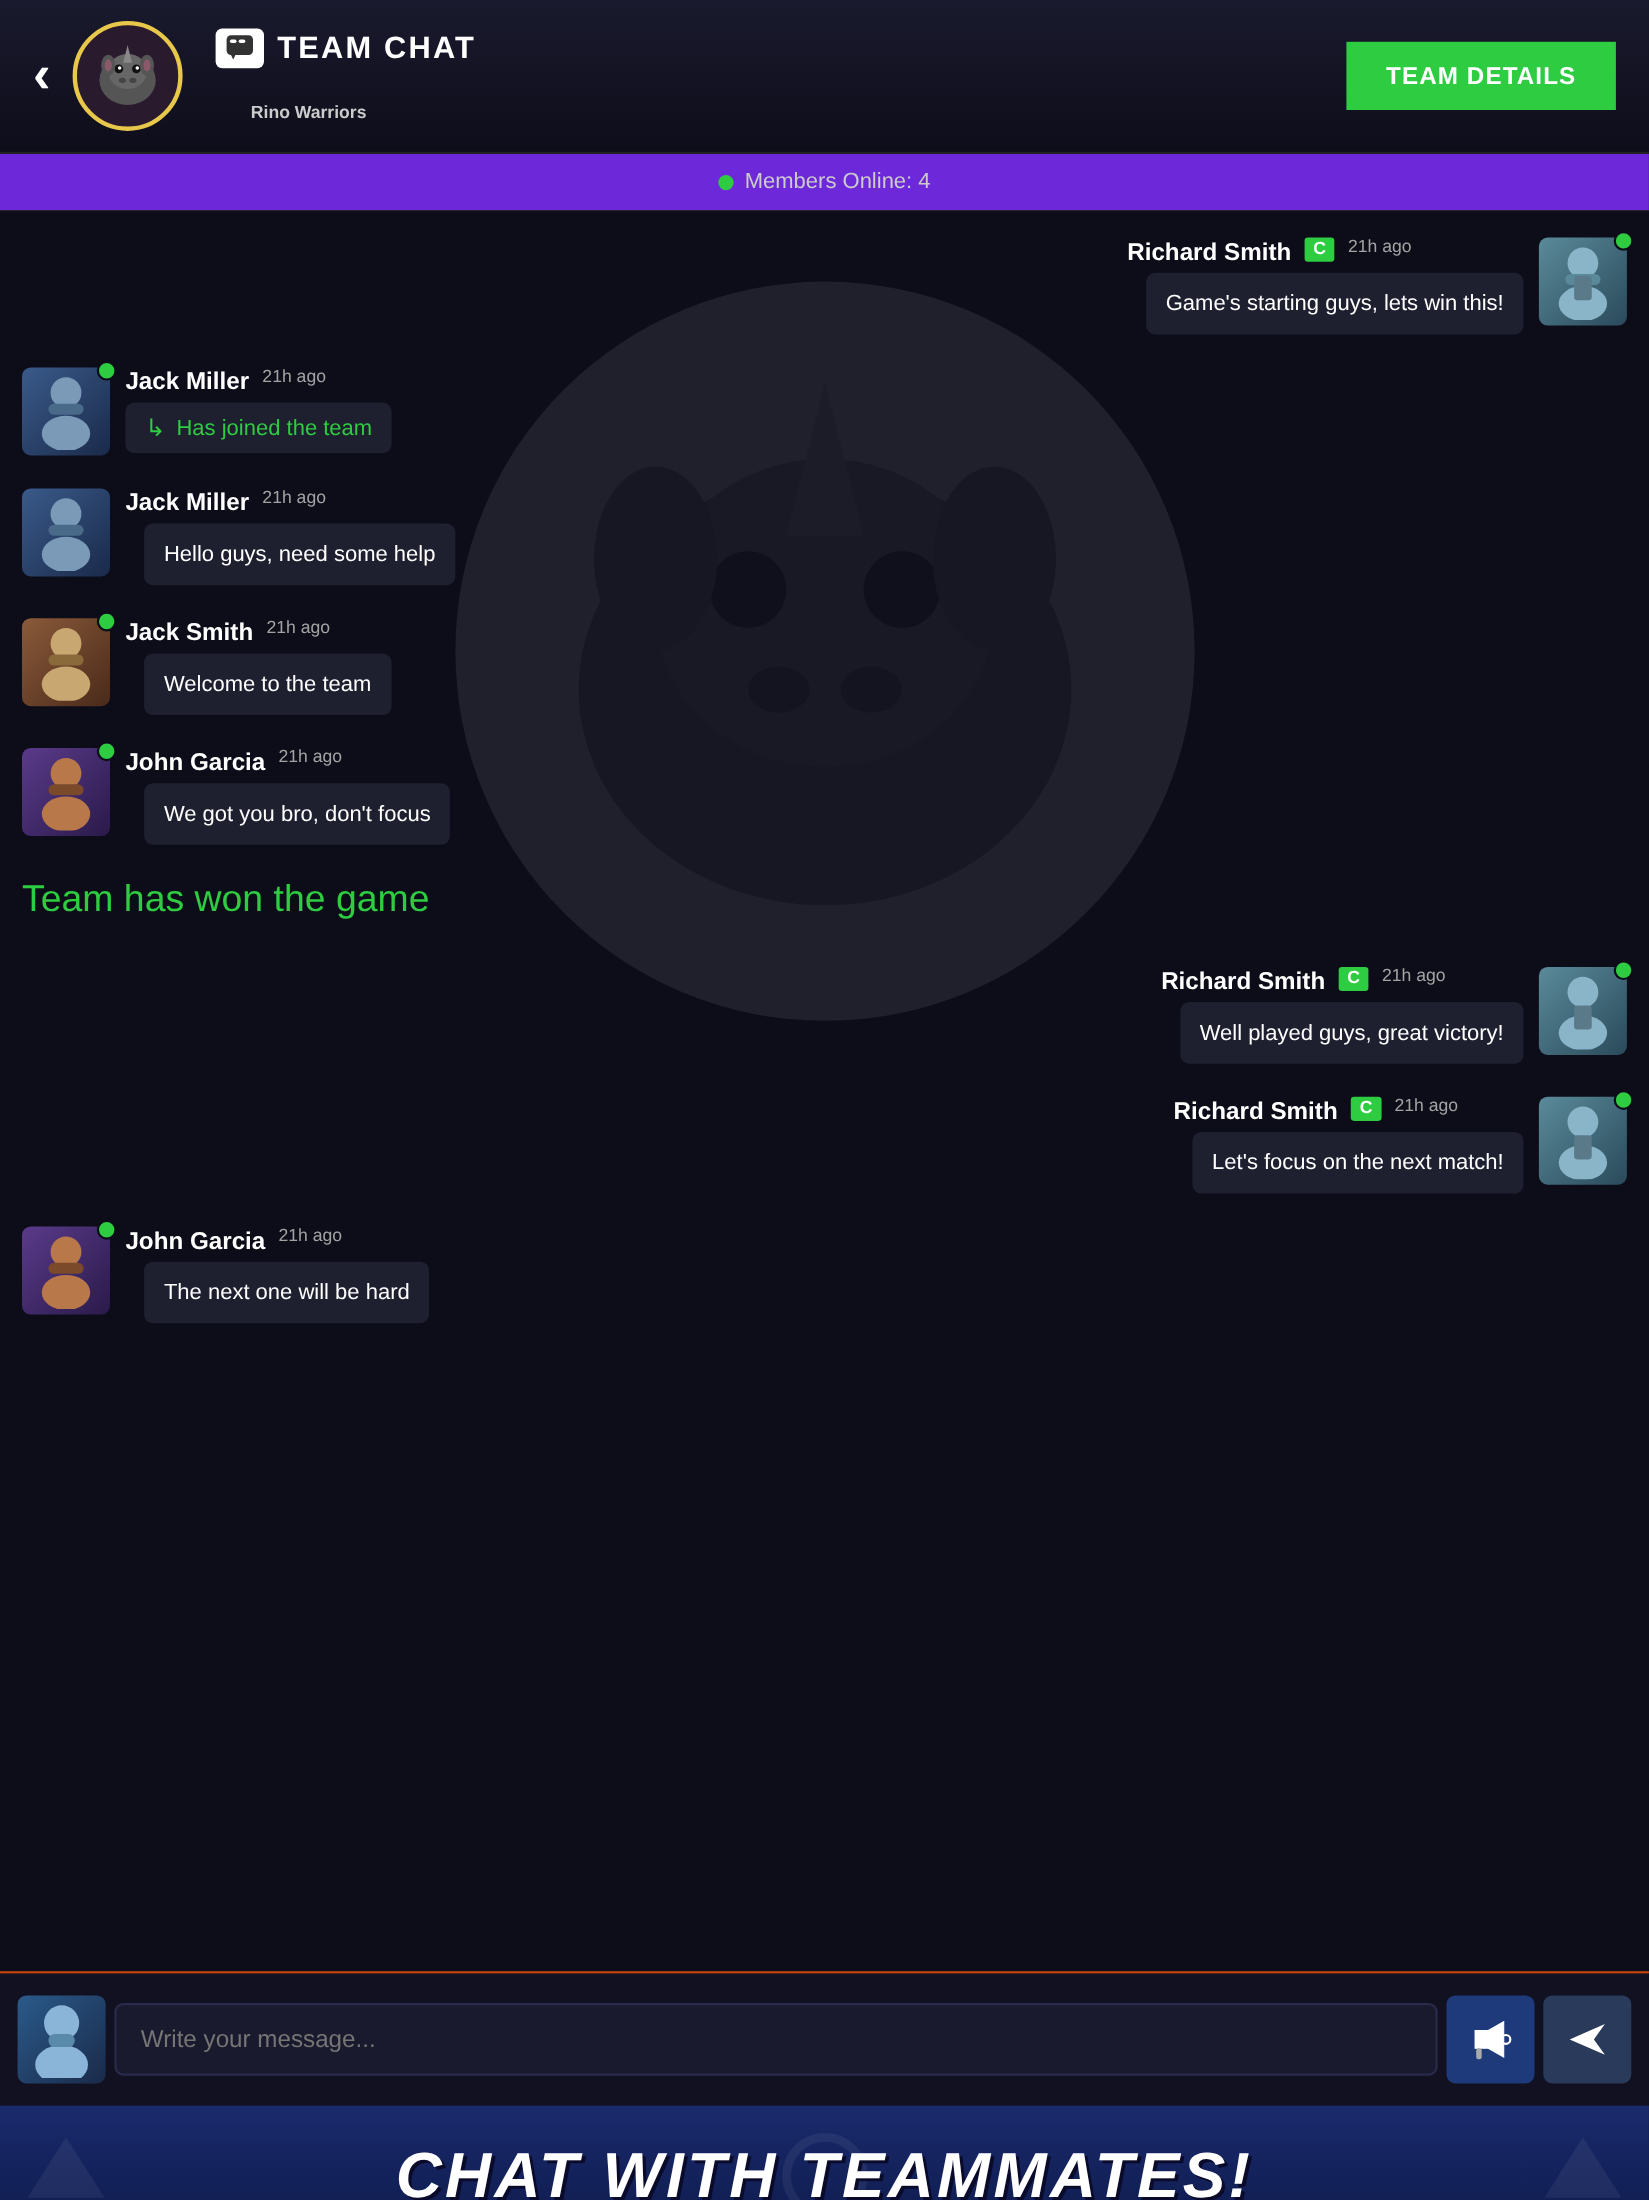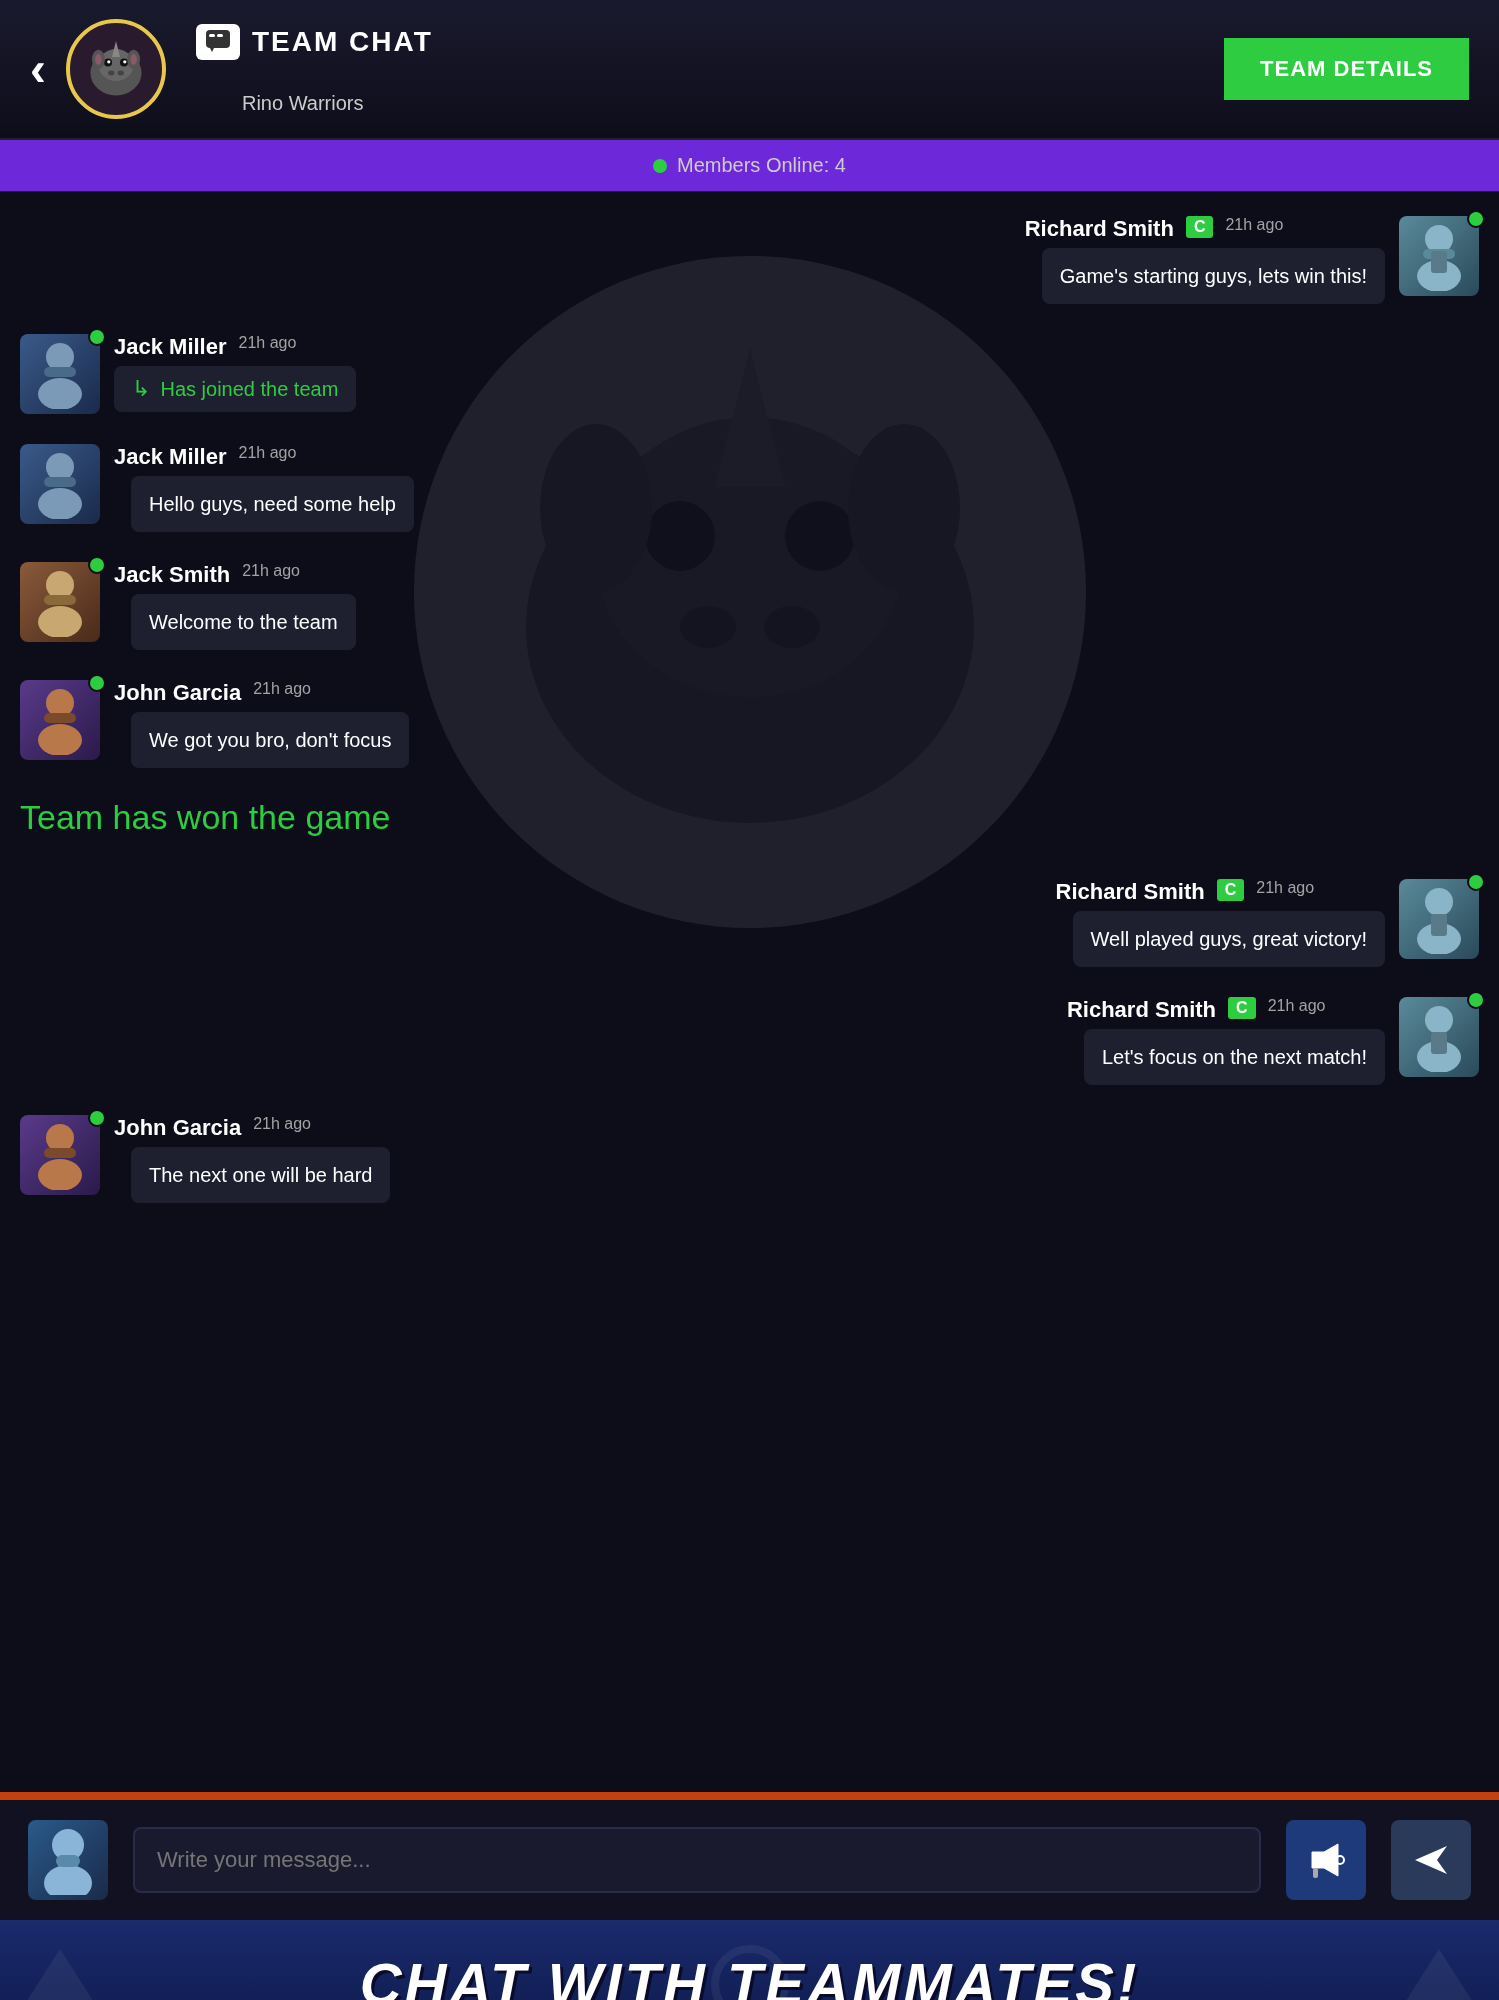--- a/index.html
+++ b/index.html
@@ -65,23 +65,24 @@
     .chat-bubble-icon {
       background: #fff;
       border-radius: 6px;
       padding: 4px 8px;
       display: flex;
       align-items: center;
       justify-content: center;
     }
     .team-name-header {
       color: #ccc;
-      font-size: 20px;
+      font-size: 16px;
       margin-top: 4px;
-      margin-left: 46px;
+      margin-left: 32px;
+      font-weight: bold;
     }
     .team-details-btn {
       background: #2ecc40;
       color: #fff;
       font-weight: bold;
       font-size: 22px;
       text-transform: uppercase;
       padding: 18px 36px;
       border: none;
       cursor: pointer;
@@ -219,25 +220,25 @@
       font-size: 34px;
       font-weight: normal;
       margin: 20px 0 42px;
       position: relative;
       z-index: 1;
     }
 
     
     .input-bar {
       background: #111122;
-      padding: 20px 28px;
-      display: flex;
-      align-items: center;
-      gap: 25px;
-      border-top: 8px solid #c2410c;
+      padding: 20px 16px;
+      display: flex;
+      align-items: center;
+      gap: 8px;
+      border-top: 2px solid #c2410c;
       position: relative;
       z-index: 10;
     }
     .input-avatar {
       width: 80px;
       height: 80px;
       border-radius: 8px;
       background: #2a4060;
       flex-shrink: 0;
       display: flex;

